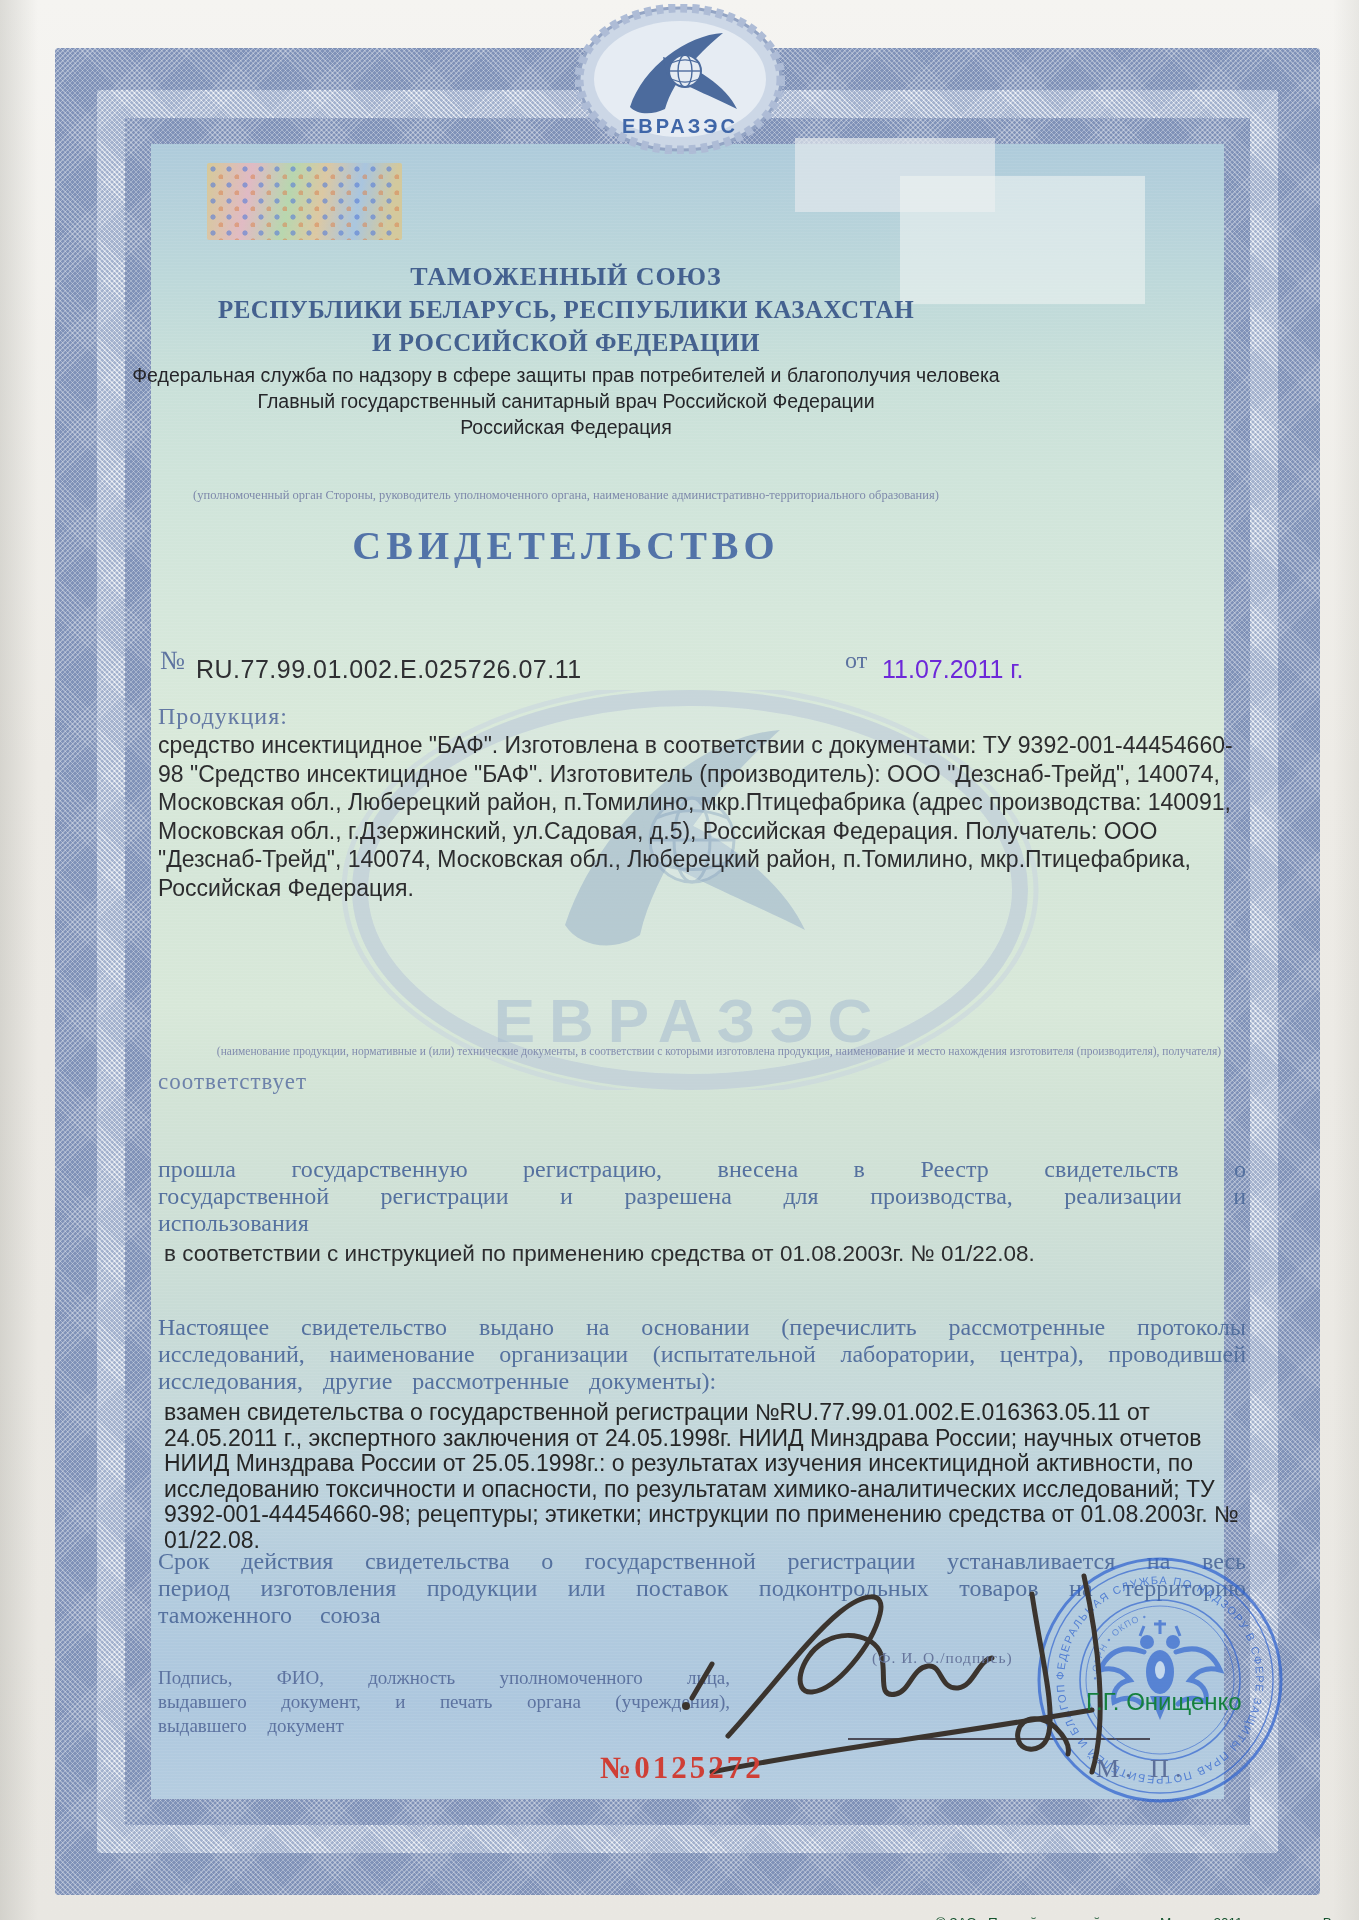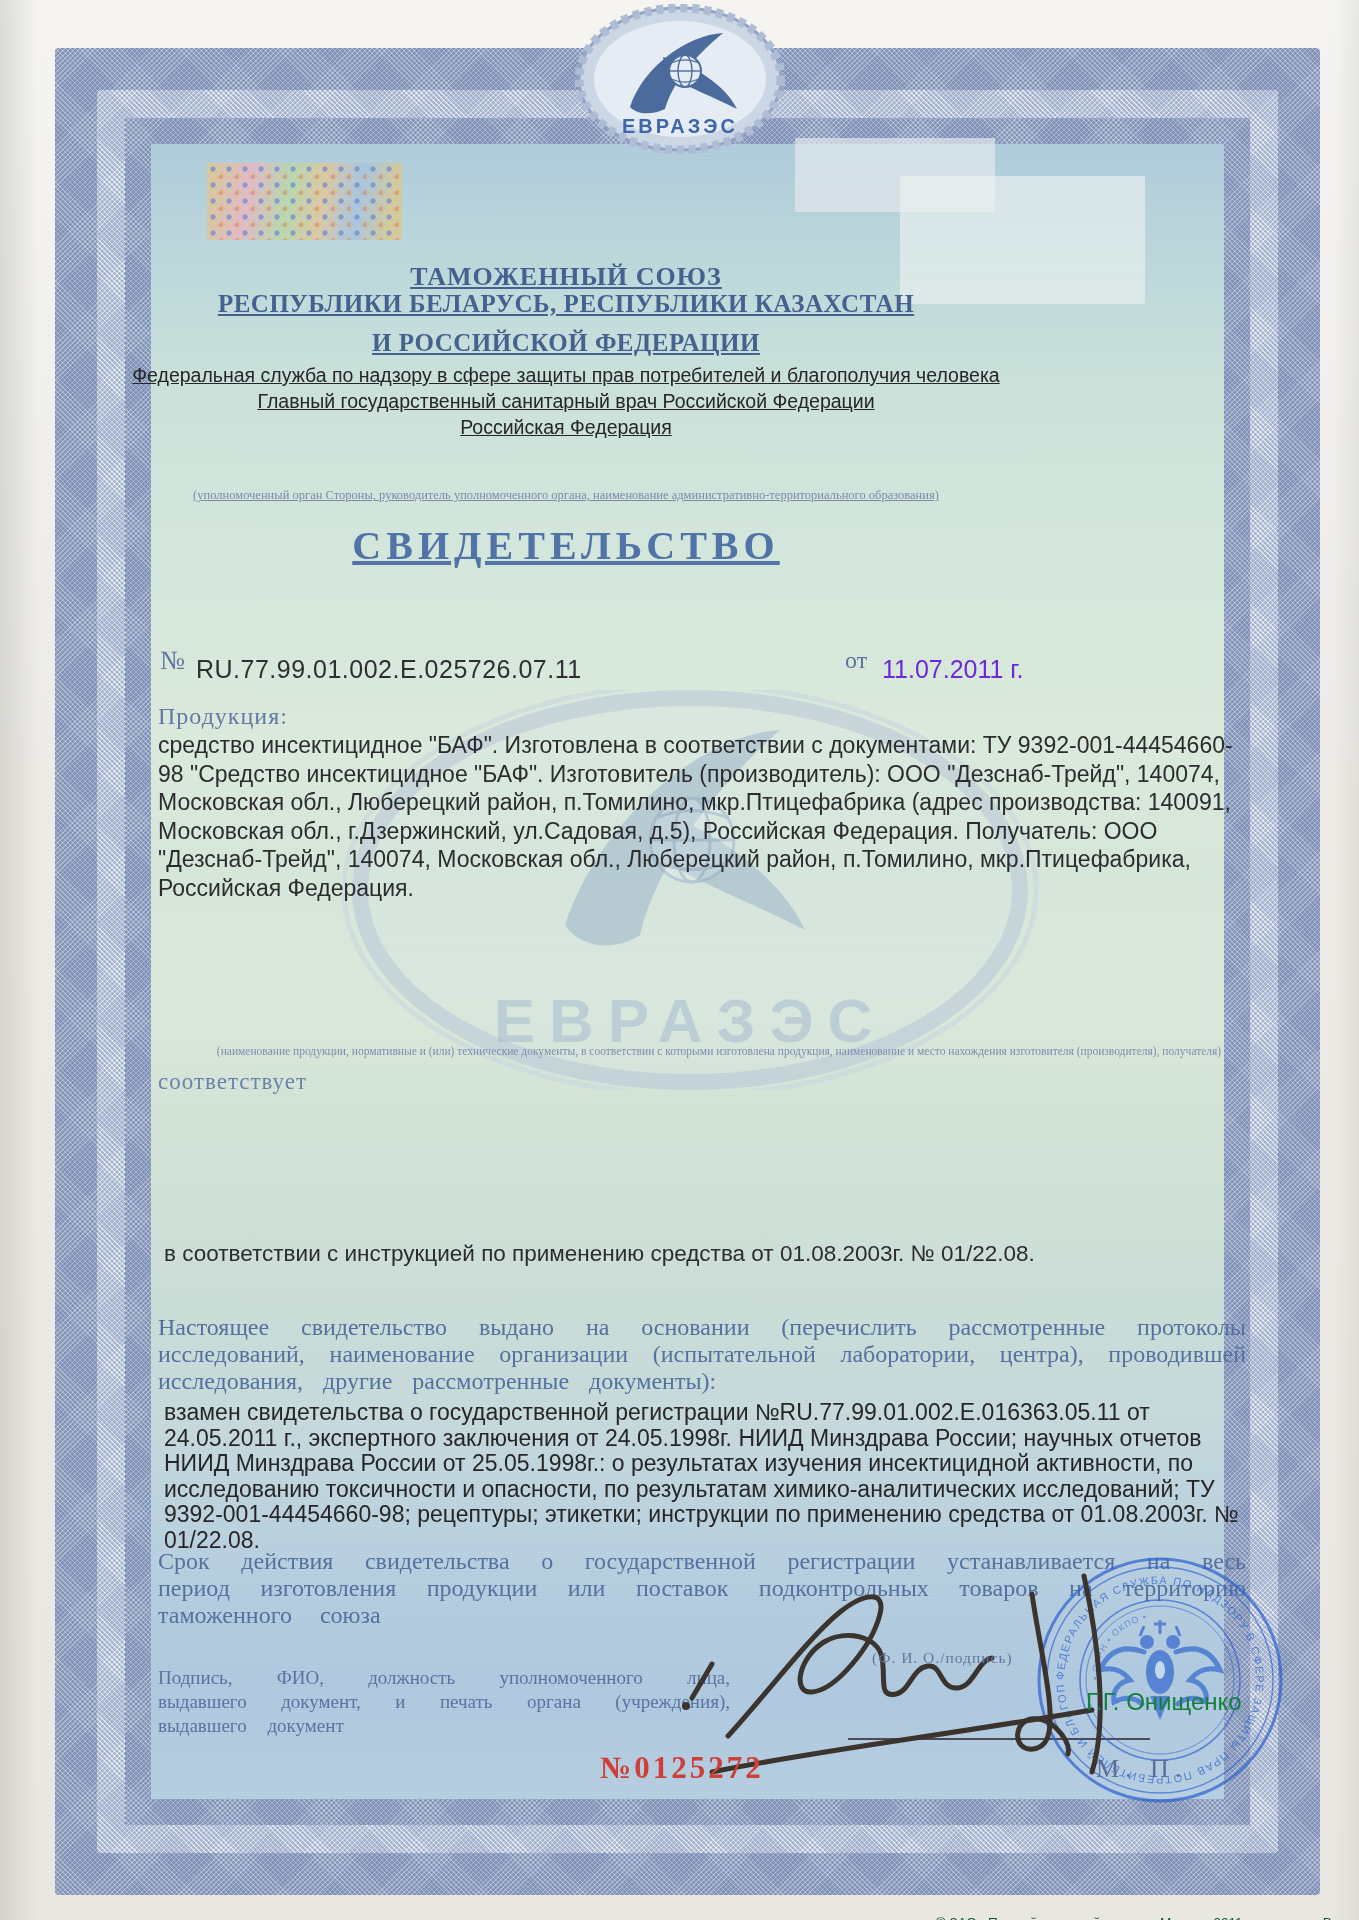--- a/index.html
+++ b/index.html
@@ -58,24 +58,24 @@
   .patch1{left:795px;top:138px;width:200px;height:74px;background:rgba(226,232,236,.70);}
   .patch2{left:900px;top:176px;width:245px;height:128px;background:rgba(238,244,242,.60);}
 
   .emblem{position:absolute;left:50%;transform:translateX(-50%);top:4px;width:210px;height:150px;z-index:3;}
   .watermark{position:absolute;left:340px;top:690px;width:700px;height:400px;z-index:1;opacity:.85;}
   .stamp{position:absolute;left:1030px;top:1550px;width:260px;height:260px;z-index:4;opacity:.85;filter:blur(.4px);}
   .signature{position:absolute;left:640px;top:1540px;width:560px;height:260px;z-index:5;}
 
   
   .tb{position:absolute;z-index:3;}
-  .ctr{left:566px;transform:translateX(-50%);white-space:nowrap;text-align:center;text-decoration:underline;}
+  .ctr{left:566px;transform:translateX(-50%);white-space:nowrap;text-align:center;}
 
   #union1{top:264px;font:bold 26px/1 "Liberation Serif",serif;color:#44618f;letter-spacing:1px;}
-  #union2{top:291px;font:bold 25px/1 "Liberation Serif",serif;color:#44618f;letter-spacing:.5px;}
+  #union2{top:297px;font:bold 25px/1 "Liberation Serif",serif;color:#44618f;letter-spacing:.5px;}
   #union3{top:330px;font:bold 25px/1 "Liberation Serif",serif;color:#44618f;letter-spacing:.5px;}
   #auth1{top:366px;font:19.5px/1 "Liberation Sans",sans-serif;color:#26262a;}
   #auth2{top:392px;font:19.5px/1 "Liberation Sans",sans-serif;color:#26262a;}
   #auth3{top:418px;font:19.5px/1 "Liberation Sans",sans-serif;color:#26262a;}
   #authcap{top:489px;font:12.5px/1 "Liberation Serif",serif;color:#7e89ab;}
   #title{top:526px;font:bold 40px/1 "Liberation Serif",serif;color:#5273a8;letter-spacing:5px;}
   #subtitle{top:584px;font:bold 27px/1 "Liberation Serif",serif;color:#4a6a9f;letter-spacing:1.5px;}
 
   #numlabel{left:160px;top:648px;font:26px/1 "Liberation Serif",serif;color:#5d73a0;}
   #numval{left:196px;top:657px;font:25px/1 "Liberation Sans",sans-serif;color:#2f2f33;letter-spacing:.5px;}
@@ -168,20 +168,21 @@
   <div class="tb" id="numlabel">№</div>
   <div class="tb" id="numval">RU.77.99.01.002.Е.025726.07.11</div>
   <div class="tb" id="datelabel">от</div>
   <div class="tb" id="dateval">11.07.2011 г.</div>
 
   <div class="tb" id="prodlabel">Продукция:</div>
   <div class="tb" id="prodtext">средство инсектицидное "БАФ". Изготовлена в соответствии с документами: ТУ 9392-001-44454660-98 "Средство инсектицидное "БАФ". Изготовитель (производитель): ООО "Дезснаб-Трейд", 140074, Московская обл., Люберецкий район, п.Томилино, мкр.Птицефабрика (адрес производства: 140091, Московская обл., г.Дзержинский, ул.Садовая, д.5), Российская Федерация.  Получатель: ООО "Дезснаб-Трейд", 140074, Московская обл., Люберецкий район, п.Томилино, мкр.Птицефабрика, Российская Федерация.</div>
   <div class="tb" id="prodcap">(наименование продукции, нормативные и (или) технические документы, в соответствии с которыми изготовлена продукция, наименование и место нахождения изготовителя (производителя), получателя)</div>
 
   <div class="tb" id="conform">соответствует</div>
+  <div class="tb" id="regtext">прошла государственную регистрацию, внесена в Реестр свидетельств о государственной регистрации и разрешена для производства, реализации и использования</div>
   <div class="tb" id="instr">в соответствии с инструкцией по применению средства от 01.08.2003г. № 01/22.08.</div>
 
   <div class="tb" id="basisintro">Настоящее свидетельство выдано на основании (перечислить рассмотренные протоколы исследований, наименование организации (испытательной лаборатории, центра), проводившей исследования, другие рассмотренные документы):</div>
   <div class="tb" id="basistext">взамен свидетельства о государственной регистрации №RU.77.99.01.002.Е.016363.05.11 от 24.05.2011 г., экспертного заключения от 24.05.1998г. НИИД Минздрава России; научных отчетов НИИД Минздрава России от 25.05.1998г.: о результатах изучения инсектицидной активности, по исследованию токсичности и опасности, по результатам химико-аналитических исследований; ТУ 9392-001-44454660-98; рецептуры; этикетки; инструкции по применению средства от 01.08.2003г. № 01/22.08.</div>
 
   <div class="tb" id="validity">Срок действия свидетельства о государственной регистрации устанавливается на весь период изготовления продукции или поставок подконтрольных товаров на территорию таможенного союза</div>
 
   <div class="tb" id="signcap">Подпись, ФИО, должность уполномоченного лица, выдавшего документ, и печать органа (учреждения), выдавшего документ</div>
   <div class="tb" id="sigline"></div>
   <div class="tb" id="siglinecap">(Ф. И. О./подпись)</div>

